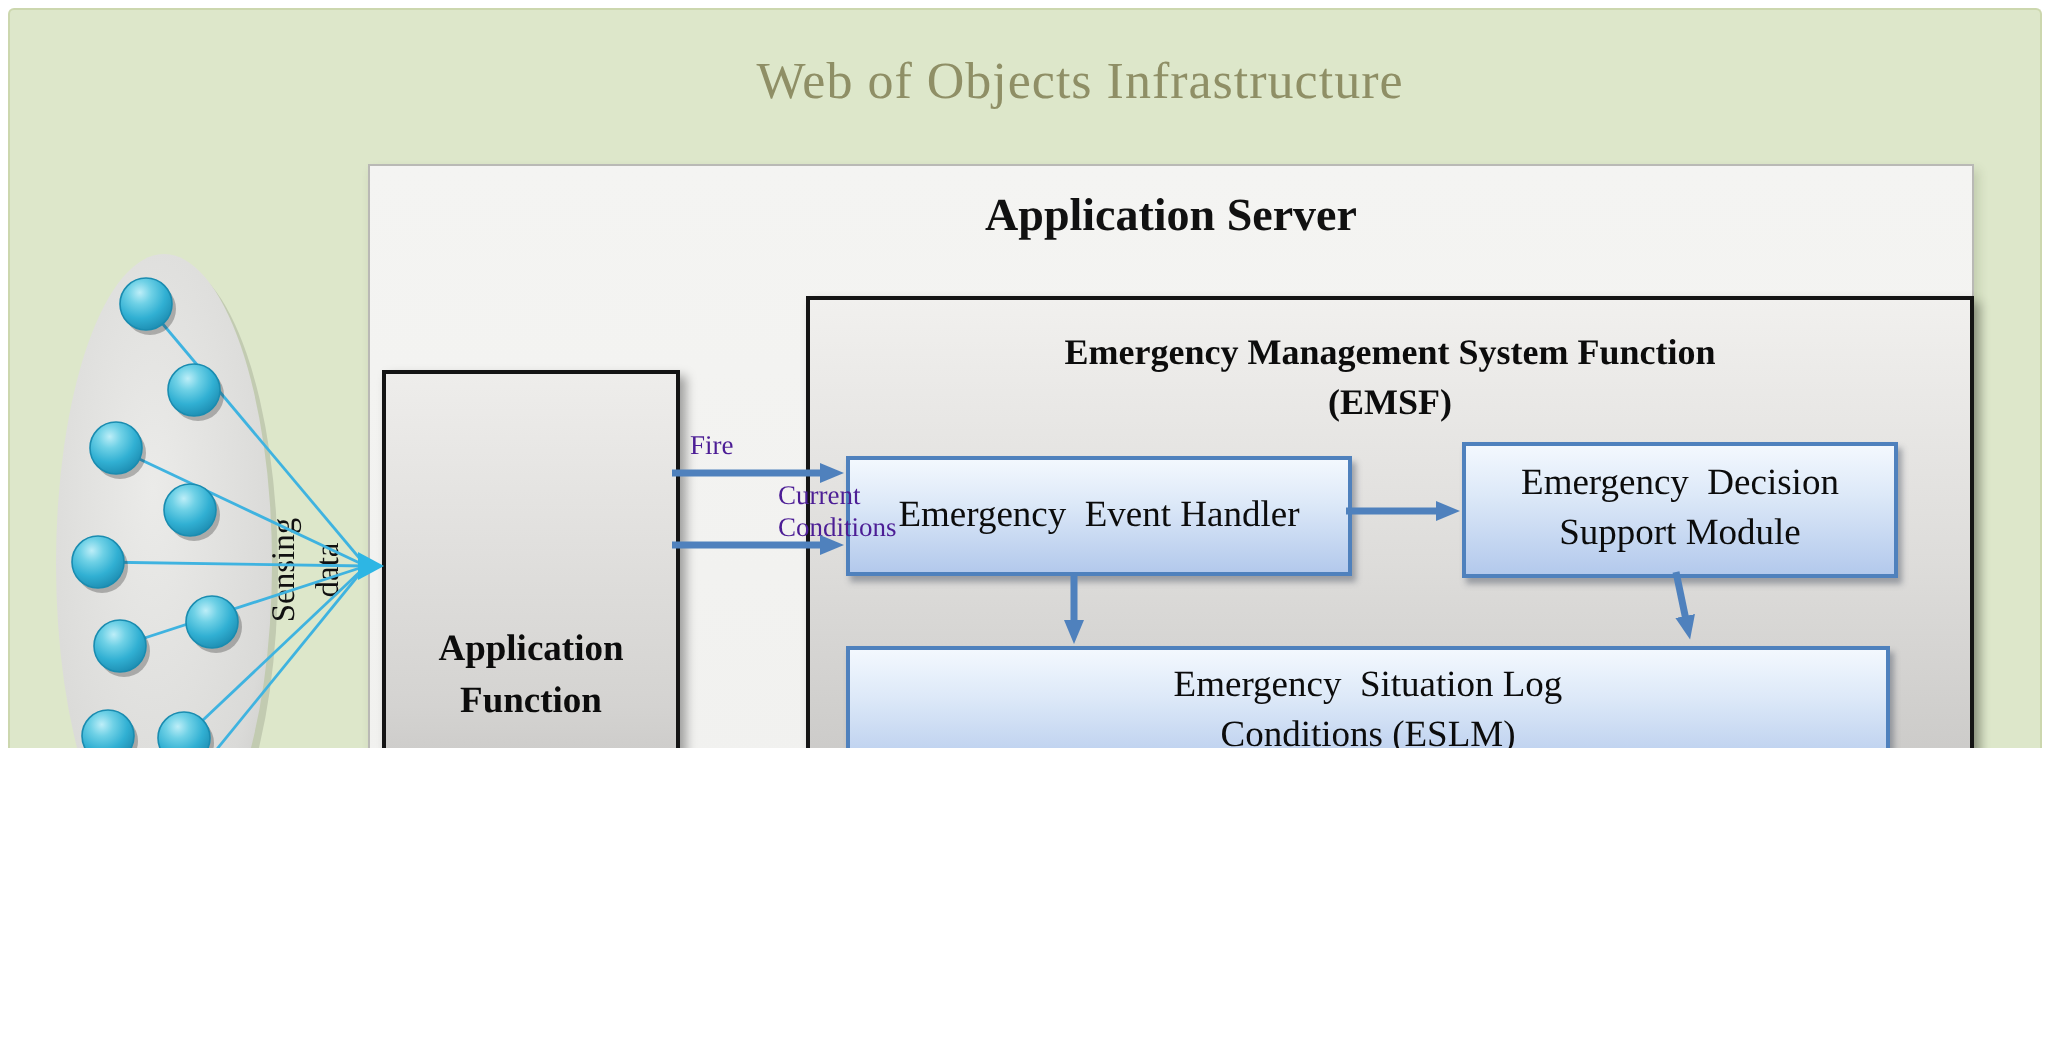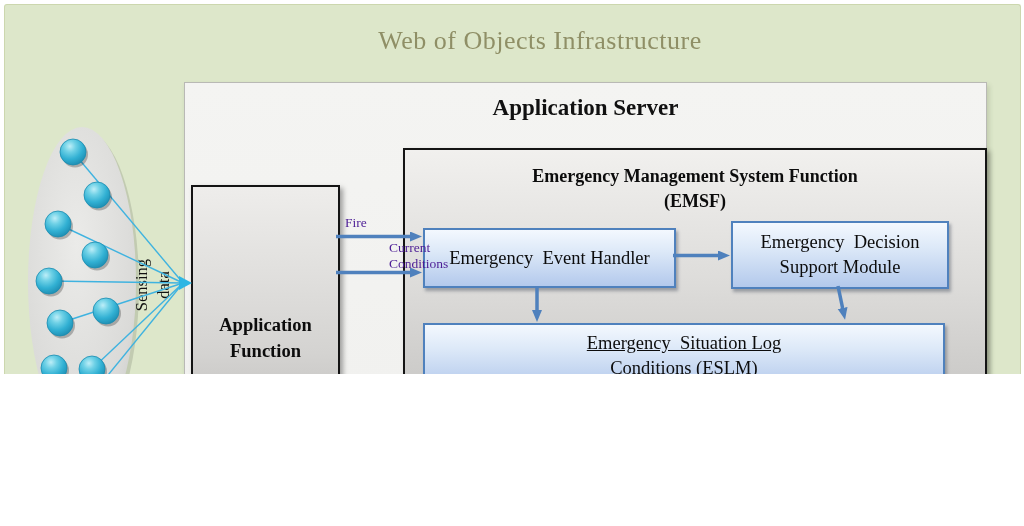--- a/index.html
+++ b/index.html
@@ -14,21 +14,21 @@
   #asf-box{position:absolute;left:191px;top:153px;width:145px;height:302px;background:linear-gradient(180deg,#eeedeb 0%,#d4d3d1 55%,#aeadab 100%);border:2px solid #141414;box-shadow:3px 3px 5px rgba(0,0,0,.35);display:flex;align-items:center;justify-content:center;margin-top:32px;}
   #asf-box .asf-text{text-align:center;font-weight:bold;font-size:18.5px;line-height:26px;color:#0c0c0c;}
   
   #emsf-box{position:absolute;left:403px;top:148px;width:580px;height:295px;background:linear-gradient(180deg,#f1f0ee 0%,#dddcda 45%,#c0bfbd 100%);border:2px solid #141414;box-shadow:3px 3px 5px rgba(0,0,0,.3);}
   #emsf-title{position:absolute;left:0;top:14px;width:100%;text-align:center;font-weight:bold;font-size:18px;line-height:25px;color:#0c0c0c;}
   
   .blue-box{position:absolute;background:linear-gradient(180deg,#f3f8fe 0%,#dde9f8 38%,#b3c9ec 100%);border:2px solid #4f81bd;box-shadow:2px 3px 3px rgba(70,80,95,.45);display:flex;align-items:center;justify-content:center;text-align:center;font-size:18.5px;line-height:25px;color:#0c0c0c;}
   .ws-pre{white-space:pre;}
   #eeh-box{left:423px;top:228px;width:249px;height:56px;}
   #edsm-box{left:731px;top:221px;width:214px;height:64px;justify-content:center;}
-  #eslm-box{left:423px;top:323px;width:518px;height:62px;text-decoration:underline;}
+  #eslm-box{left:423px;top:323px;width:518px;height:62px;}
   
   .arrow-label{position:absolute;font-size:13.5px;line-height:16px;color:#4c1d95;}
   #fire-label{left:345px;top:215px;}
   #conditions-label{left:341px;top:240px;margin-left:48px;}
   
   #sensing-label{position:absolute;left:104px;top:262px;width:100px;height:46px;transform:rotate(-90deg);text-align:center;font-size:16.5px;line-height:22px;color:#111;}
   
   #sensors-label{position:absolute;left:37px;top:448px;font-size:31px;color:#4c1d95;}
   
   #overlay{position:absolute;left:0;top:0;width:1024px;height:526px;pointer-events:none;}

